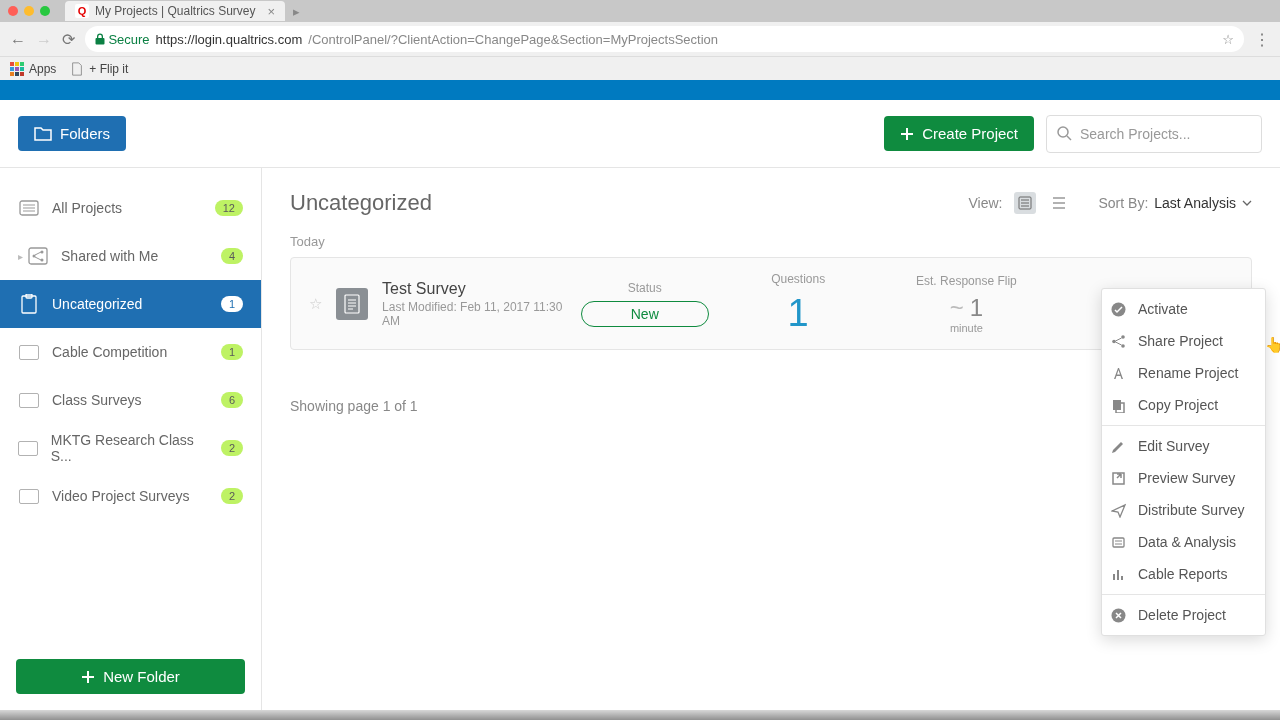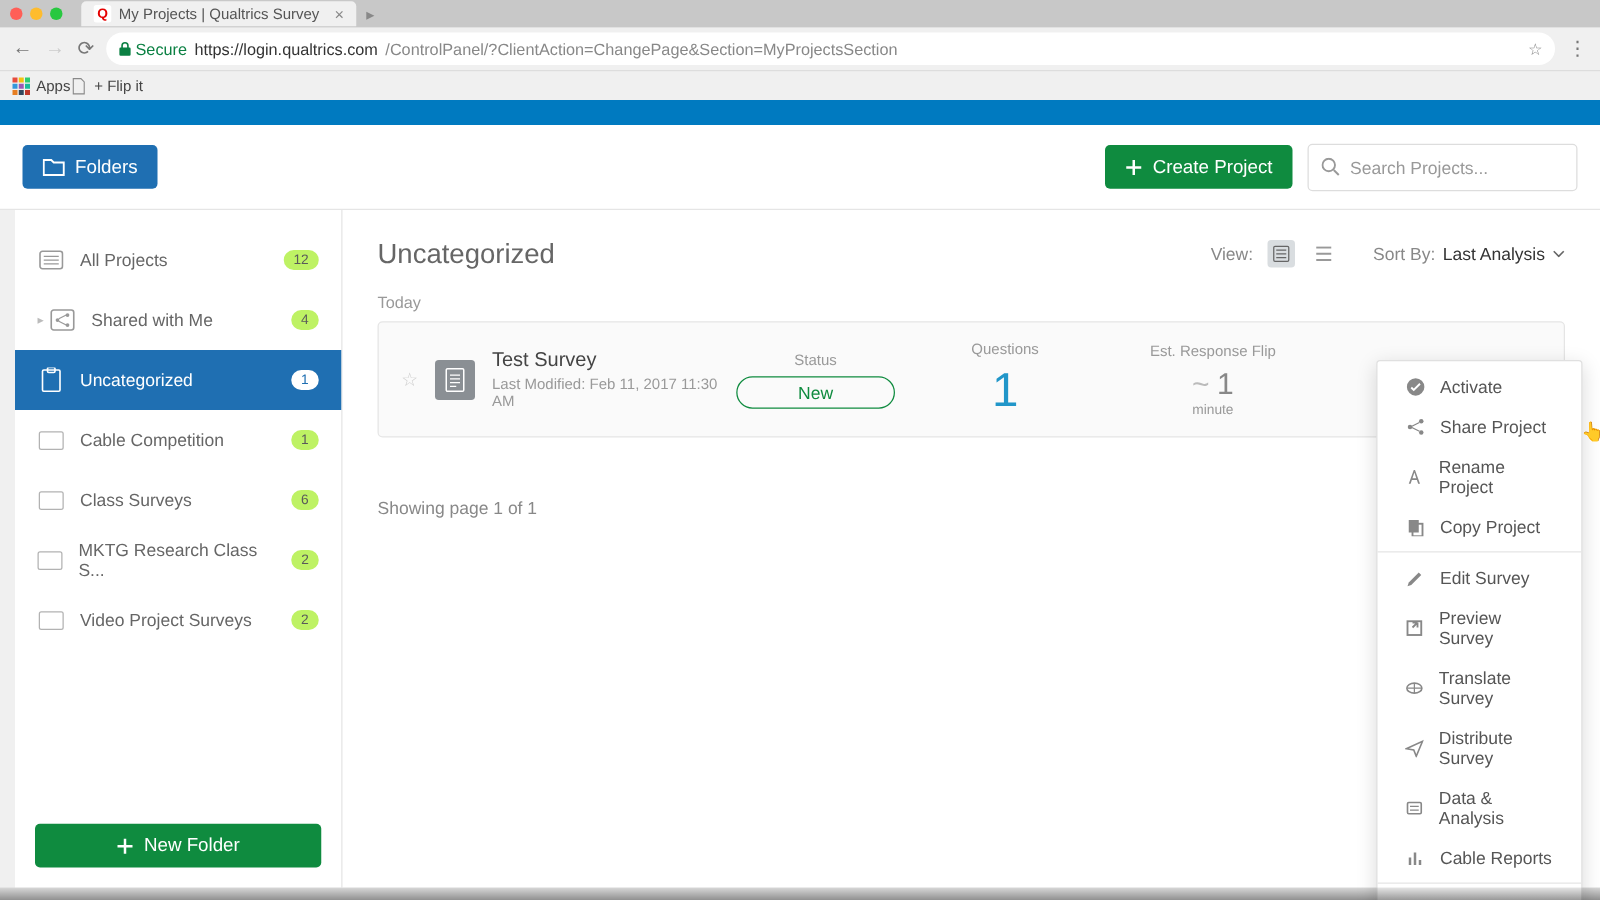--- a/index.html
+++ b/index.html
@@ -20,40 +20,40 @@
 
 .addr-row { display: flex; align-items: center; height: 34px; background: #f0f0f0; padding: 0 10px; gap: 10px; }
 .nav-btn { color: #777; font-size: 16px; }
 .nav-btn.fwd { color: #ccc; }
 .addr-bar { flex: 1; background: #fff; border-radius: 20px; height: 26px; display: flex; align-items: center; padding: 0 10px; font-size: 13px; gap: 6px; }
 .secure { color: #0b8043; font-weight: 500; display: flex; align-items: center; gap: 3px; }
 .url-main { color: #333; }
 .url-rest { color: #888; }
 .star-icon { color: #888; margin-left: auto; }
 
-.bookmarks-row { display: flex; align-items: center; height: 24px; background: #f0f0f0; padding: 0 10px; border-top: 1px solid #ddd; }
+.bookmarks-row { display: flex; align-items: center; height: 24px; background: #f0f0f0; padding: 0 10px; gap: 14px; border-top: 1px solid #ddd; }
 .bk-item { display: flex; align-items: center; gap: 5px; font-size: 12px; color: #444; }
 .bk-icon { width: 14px; height: 14px; }
 .apps-grid { display: grid; grid-template-columns: repeat(3,4px); grid-template-rows: repeat(3,4px); gap: 1px; }
 .apps-grid span:nth-child(1){background:#e74c3c;} .apps-grid span:nth-child(2){background:#f1c40f;} .apps-grid span:nth-child(3){background:#2ecc71;}
 .apps-grid span:nth-child(4){background:#3498db;} .apps-grid span:nth-child(5){background:#9b59b6;} .apps-grid span:nth-child(6){background:#1abc9c;}
 .apps-grid span:nth-child(7){background:#e67e22;} .apps-grid span:nth-child(8){background:#34495e;} .apps-grid span:nth-child(9){background:#c0392b;}
 
 
 .blue-bar { background: #007ac0; height: 20px; }
 
 
 .toolbar { background: #fff; height: 68px; display: flex; align-items: center; padding: 0 18px; border-bottom: 1px solid #e5e5e5; }
 .btn { display: flex; align-items: center; gap: 8px; border-radius: 4px; padding: 9px 16px; font-size: 15px; cursor: pointer; }
 .btn-folders { background: #1f6fb2; color: #fff; }
 .btn-create { background: #0f8b3f; color: #fff; margin-left: auto; }
 .search-box { margin-left: 12px; border: 1px solid #ddd; border-radius: 4px; width: 216px; height: 38px; display: flex; align-items: center; padding: 0 10px; color: #999; gap: 8px; }
 
 
-.layout { display: flex; height: calc(720px - 80px - 20px - 68px - 10px); background: #fff; margin-left: 12px; }
+.layout { display: flex; height: calc(720px - 80px - 20px - 68px - 10px); background: #fff; }
 .sidebar { width: 262px; border-right: 1px solid #e5e5e5; display: flex; flex-direction: column; padding-top: 16px; }
 .sb-item { display: flex; align-items: center; padding: 0 18px; height: 48px; gap: 12px; cursor: pointer; color: #666; }
 .sb-item.active { background: #1f6fb2; color: #fff; }
 .sb-item .badge { margin-left: auto; background: #bef264; color: #5a5a5a; border-radius: 10px; font-size: 11px; padding: 2px 8px; min-width: 22px; text-align: center; }
 .sb-item.active .badge { background: #fff; color: #1f6fb2; }
 .sb-icon { width: 22px; height: 22px; display: flex; align-items: center; justify-content: center; }
 .folder-outline { width: 20px; height: 15px; border: 1.5px solid currentColor; border-radius: 2px; position: relative; opacity: 0.5; }
 .chev-sm { color: #bbb; font-size: 10px; margin-right: -8px; }
 .new-folder-wrap { margin-top: auto; padding: 16px; }
 .btn-newfolder { background: #0f8b3f; color: #fff; width: 100%; justify-content: center; }
@@ -84,21 +84,21 @@
 .est-unit { font-size: 11px; color: #999; }
 
 .col-status { width: 130px; }
 .col-q { width: 120px; }
 .col-est { width: 160px; }
 
 .paging { color: #888; font-size: 14px; margin-top: 48px; }
 
 
 .ctx-menu { position: absolute; top: 120px; right: 14px; width: 165px; background: #fff; border: 1px solid #e0e0e0; box-shadow: 0 4px 16px rgba(0,0,0,0.15); border-radius: 3px; padding: 4px 0; }
-.ctx-item { display: flex; align-items: center; gap: 12px; padding: 8px 22px; font-size: 14px; color: #555; cursor: pointer; }
+.ctx-item { display: flex; align-items: center; gap: 12px; padding: 8px 8px; font-size: 14px; color: #555; cursor: pointer; text-align: center; }
 .ctx-divider { height: 1px; background: #e5e5e5; margin: 4px 0; }
 .ctx-icon { width: 16px; height: 16px; display: flex; align-items: center; justify-content: center; color: #888; }
 
 .cursor-ptr { position: absolute; top: 168px; right: -4px; font-size: 15px; }
 
 
 .dock { position: absolute; bottom: 0; left: 0; right: 0; height: 10px; background: linear-gradient(to top, rgba(0,0,0,0.4), rgba(0,0,0,0.1)); }
 
 svg { display: block; }
 </style>
@@ -371,29 +371,20 @@
             <svg width="15" height="15" viewBox="0 0 15 15">
               <rect x="2" y="2" width="11" height="11" fill="none" stroke="#888" stroke-width="1.5"></rect>
               <path stroke="#888" stroke-width="1.5" d="M6 7l4-4M10 3v4M10 3H6"></path>
             </svg>
           </span>
         <span>Preview Survey</span>
       </div>
       <div class="ctx-item">
         <span class="ctx-icon">
             <svg width="15" height="15" viewBox="0 0 15 15">
-              <ellipse cx="7.5" cy="7.5" rx="6" ry="4" fill="none" stroke="#888" stroke-width="1.3"></ellipse>
-              <path stroke="#888" d="M7.5 3.5v8M2 7.5h11"></path>
-            </svg>
-          </span>
-        <span>Translate Survey</span>
-      </div>
-      <div class="ctx-item">
-        <span class="ctx-icon">
-            <svg width="15" height="15" viewBox="0 0 15 15">
               <path fill="none" stroke="#888" stroke-width="1.3" d="M1 8l13-6-5 12-2-5z"></path>
             </svg>
           </span>
         <span>Distribute Survey</span>
       </div>
       <div class="ctx-item">
         <span class="ctx-icon">
             <svg width="15" height="15" viewBox="0 0 15 15">
               <rect x="2" y="3" width="11" height="9" rx="1" fill="none" stroke="#888" stroke-width="1.3"></rect>
               <path stroke="#888" d="M4 6h7M4 9h7"></path>

